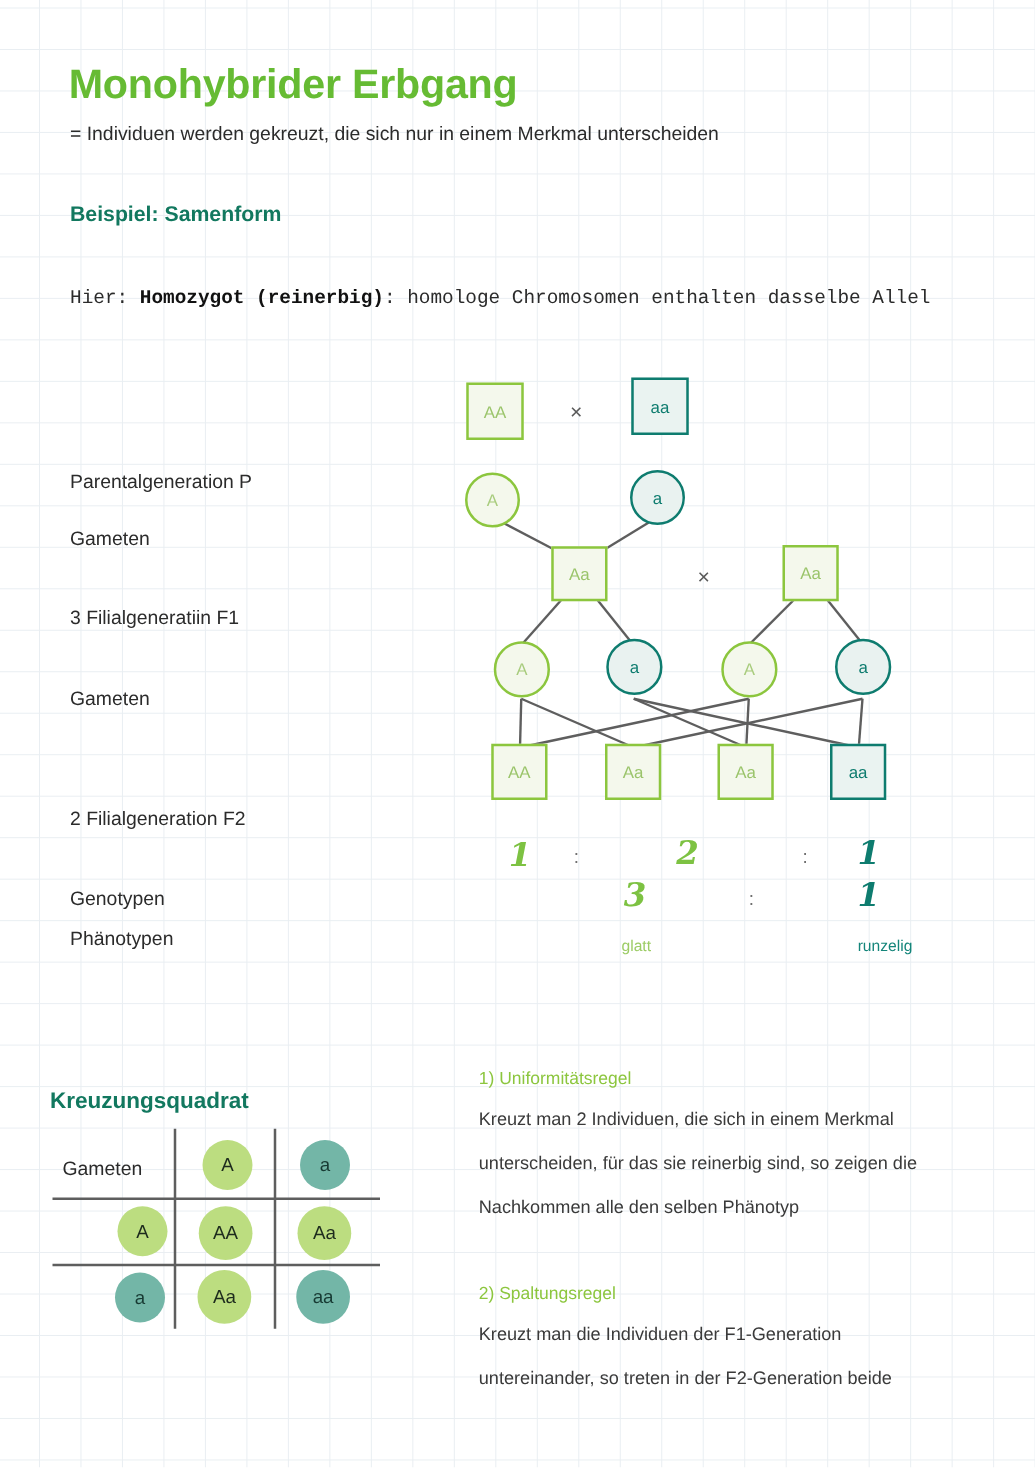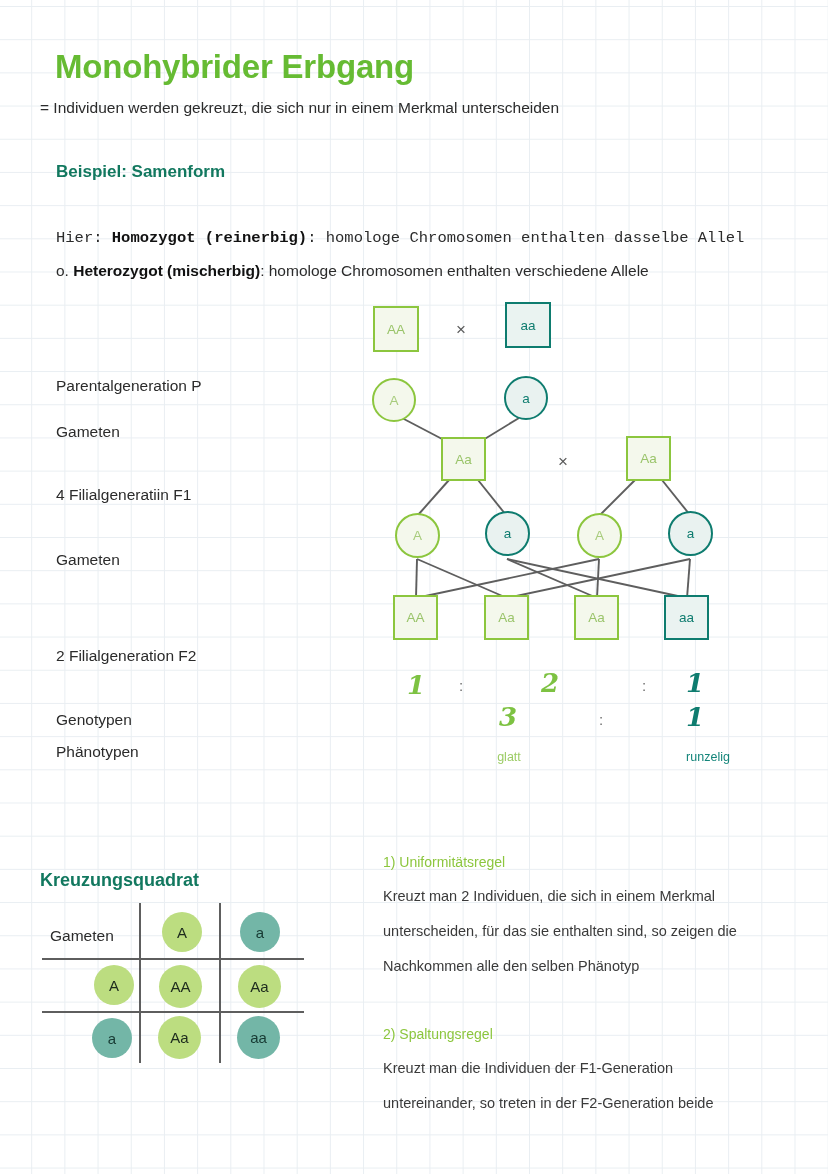--- a/index.html
+++ b/index.html
@@ -21,21 +21,21 @@
   }
   #page{position:absolute;left:0;top:0;width:828px;height:894px;z-index:2;margin-left:17px;}
 
   
   .title{
     position:absolute;left:38px;top:48px;
     font-size:33px;font-weight:bold;color:#66bb33;letter-spacing:-0.2px;
     white-space:nowrap;
   }
   .subtitle{
-    position:absolute;left:23px;top:99px;
+    position:absolute;left:39px;top:99px;
     font-size:15.5px;color:#2b2b2b;white-space:nowrap;
   }
   .section-green{
     position:absolute;left:39px;top:162px;
     font-size:17px;font-weight:bold;color:#12785f;white-space:nowrap;
   }
   .defline{
     position:absolute;left:39px;font-size:15.5px;color:#2b2b2b;white-space:nowrap;
   }
   .defline b{font-weight:bold;color:#111;}
@@ -121,25 +121,24 @@
 
 <div id="grid"></div>
 
 <div id="page">
 
   <div class="title">Monohybrider Erbgang</div>
   <div class="subtitle">= Individuen werden gekreuzt, die sich nur in einem Merkmal unterscheiden</div>
   <div class="section-green">Beispiel: Samenform</div>
 
   <div class="defline" id="def1"><span>Hier: </span><b>Homozygot (reinerbig)</b><span>: homologe Chromosomen enthalten dasselbe Allel</span></div>
-  <div class="defline" id="def2"><span>o. </span><b>Heterozygot (mischerbig)</b><span>: homologe Chromosomen enthalten verschiedene Allele</span></div>
 
   <div class="stage-label" style="top:377px">Parentalgeneration P</div>
   <div class="stage-label" style="top:423px">Gameten</div>
-  <div class="stage-label" style="top:486px">4 Filialgeneratiin F1</div>
+  <div class="stage-label" style="top:486px">3 Filialgeneratiin F1</div>
   <div class="stage-label" style="top:551px">Gameten</div>
   <div class="stage-label" style="top:647px">2 Filialgeneration F2</div>
   <div class="stage-label" style="top:711px">Genotypen</div>
   <div class="stage-label" style="top:743px">Phänotypen</div>
 
   <svg id="lines">
     <g stroke="#5e5e5e" stroke-width="1.9" fill="none">
 
       <line x1="385" y1="418" x2="427" y2="440"></line>
       <line x1="502" y1="418" x2="466" y2="440"></line>
@@ -253,20 +252,20 @@
   </div>
   <div class="pqc green" style="left:141px;top:1016px;width:43px;height:43px;">
     <span>Aa</span>
   </div>
   <div class="pqc teal" style="left:220px;top:1016px;width:43px;height:43px;">
     <span>aa</span>
   </div>
 
   <div class="rule-head lt" style="top:854px">1) Uniformitätsregel</div>
   <div class="rule-line" style="top:888px">Kreuzt man 2 Individuen, die sich in einem Merkmal</div>
-  <div class="rule-line" style="top:923px">unterscheiden, für das sie enthalten sind, so zeigen die</div>
+  <div class="rule-line" style="top:923px">unterscheiden, für das sie reinerbig sind, so zeigen die</div>
   <div class="rule-line" style="top:958px">Nachkommen alle den selben Phänotyp</div>
 
   <div class="rule-head lt" style="top:1026px">2) Spaltungsregel</div>
   <div class="rule-line" style="top:1060px">Kreuzt man die Individuen der F1-Generation</div>
   <div class="rule-line" style="top:1095px">untereinander, so treten in der F2-Generation beide</div>
 
 </div>
 
 </body></html>

